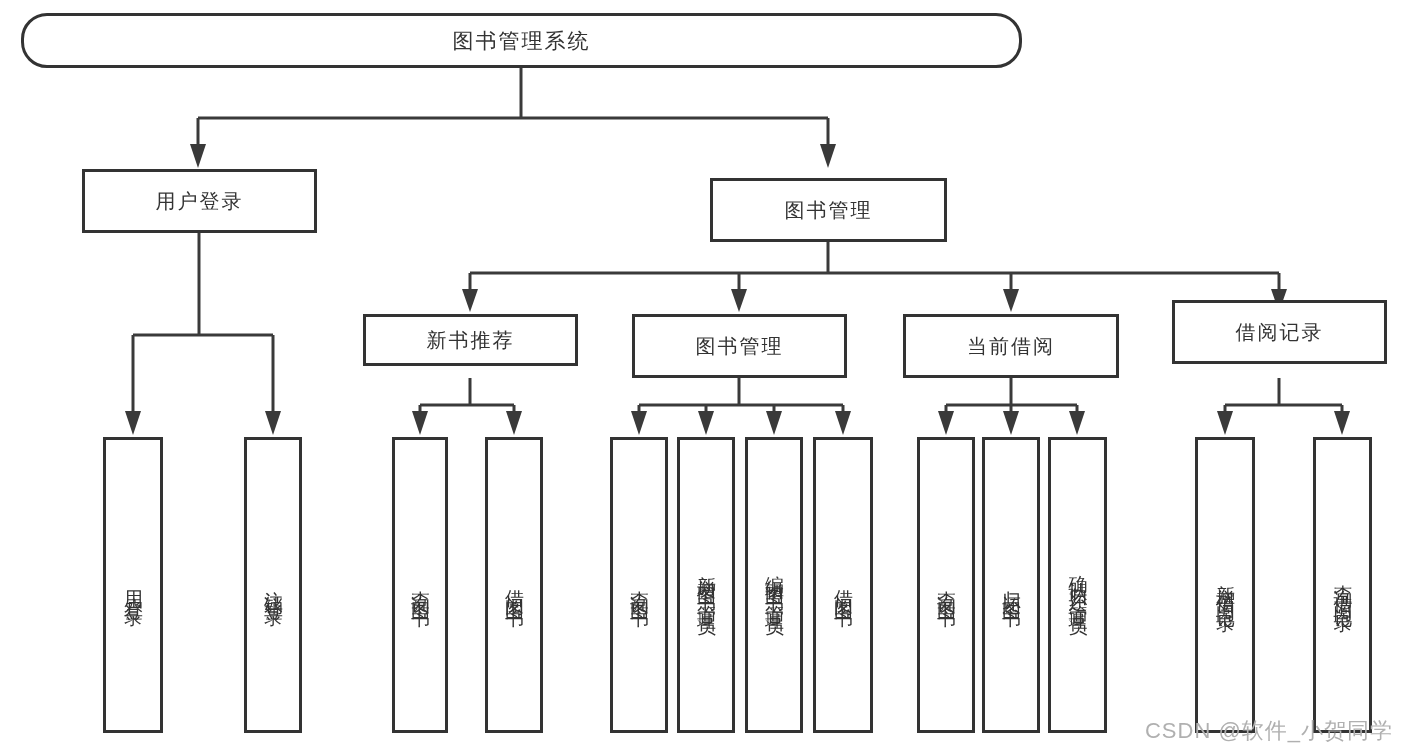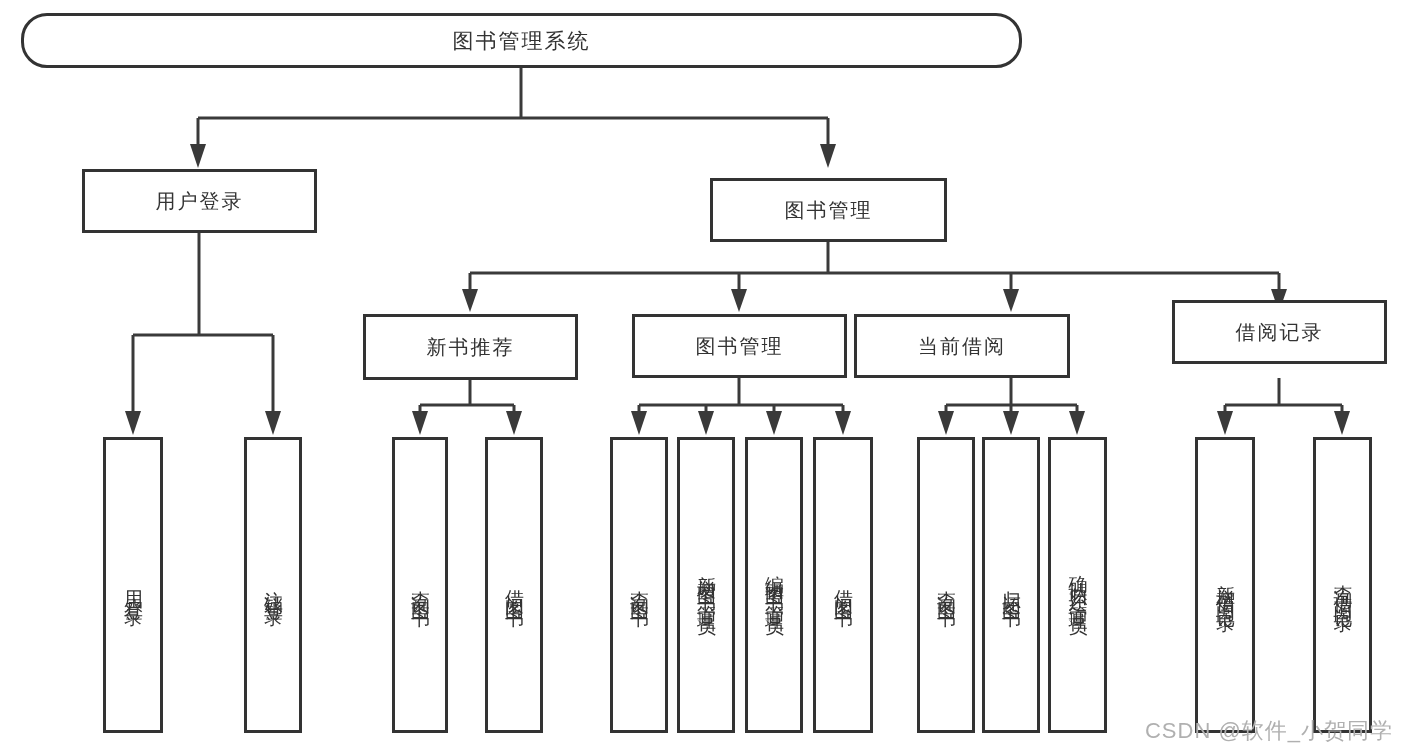--- a/index.html
+++ b/index.html
@@ -126,23 +126,23 @@
       <polygon points="1217,411 1233,411 1225,435"></polygon>
       <polygon points="1334,411 1350,411 1342,435"></polygon>
     </g>
   </svg>
 
   <div class="box" style="left:21px; top:13px; width:1001px; height:55px; font-size:21px;border-radius:26px;">图书管理系统</div>
 
   <div class="box" style="left:82px; top:169px; width:235px; height:64px;">用户登录</div>
   <div class="box" style="left:710px; top:178px; width:237px; height:64px;">图书管理</div>
 
-  <div class="box" style="left:363px; top:314px; width:215px; height:66px;">新书推荐</div>
+  <div class="box" style="left:363px; top:314px; width:215px; height:52px;">新书推荐</div>
   <div class="box" style="left:632px; top:314px; width:215px; height:64px;">图书管理</div>
-  <div class="box" style="left:854px; top:314px; width:216px; height:64px;">当前借阅</div>
+  <div class="box" style="left:903px; top:314px; width:216px; height:64px;">当前借阅</div>
   <div class="box" style="left:1172px; top:300px; width:215px; height:64px;">借阅记录</div>
 
   <div class="box vbox" style="left:103px; top:437px; width:60px; height:296px;">用户登录</div>
   <div class="box vbox" style="left:244px; top:437px; width:58px; height:296px;">注销登录</div>
 
   <div class="box vbox" style="left:392px; top:437px; width:56px; height:296px;">查询图书</div>
   <div class="box vbox" style="left:485px; top:437px; width:58px; height:296px;">借阅图书</div>
 
   <div class="box vbox" style="left:610px; top:437px; width:58px; height:296px;">查询图书</div>
   <div class="box vbox" style="left:677px; top:437px; width:58px; height:296px;">新增图书（管理员）</div>

